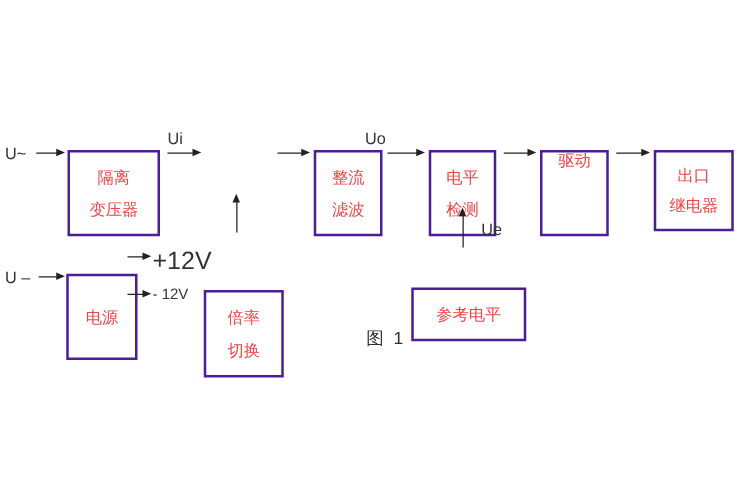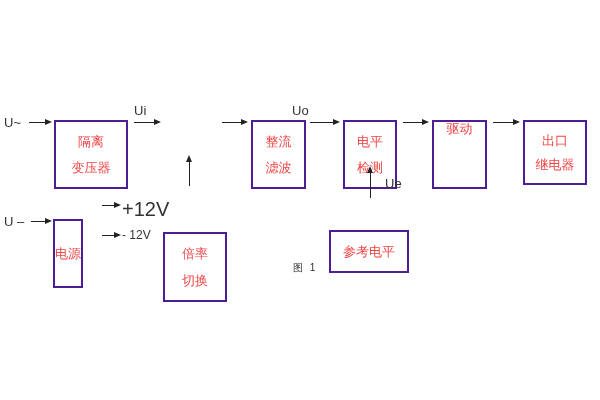--- a/index.html
+++ b/index.html
@@ -10,21 +10,21 @@
   .box{
     position:absolute;border:2px solid #4c1d95;background:#fff;
     display:flex;flex-direction:column;justify-content:space-evenly;align-items:center;
     font-size:13px;color:#ef4444;box-sizing:border-box;margin-top:32px;
   }
   .box span{display:block;line-height:1;white-space:nowrap;}
   .sig{
     position:absolute;font-size:13px;color:#333;line-height:1;white-space:nowrap;
   }
   .cap{
-    position:absolute;font-size:10px;color:#2f2f2f;line-height:1;white-space:nowrap;letter-spacing:2px;
+    position:absolute;font-size:14px;color:#2f2f2f;line-height:1;white-space:nowrap;letter-spacing:2px;
   }
   
   .ar{position:absolute;height:1.4px;background:#222;}
   .ar:after{
     content:"";position:absolute;right:-6px;top:-3.1px;width:0;height:0;
     border-left:7px solid #222;border-top:3.8px solid transparent;border-bottom:3.8px solid transparent;
   }
   
   .au{position:absolute;width:1.4px;background:#222;}
   .au:after{
@@ -55,30 +55,30 @@
 
   <div class="box" style="left:432px;top:88px;width:55px;height:69px;justify-content:flex-start">
     <span>驱动</span>
   </div>
 
   <div class="box" style="left:523px;top:88px;width:64px;height:65px">
     <span>出口</span>
     <span>继电器</span>
   </div>
 
-  <div class="box" style="left:53px;top:187px;width:30px;height:69px;justify-content:center">
+  <div class="box" style="left:53px;top:187px;width:57px;height:69px;justify-content:center">
     <span>电源</span>
   </div>
 
   <div class="box" style="left:163px;top:200px;width:64px;height:70px">
     <span>倍率</span>
     <span>切换</span>
   </div>
 
-  <div class="box" style="left:329px;top:198px;width:80px;height:43px;justify-content:center">
+  <div class="box" style="left:329px;top:198px;width:92px;height:43px;justify-content:center">
     <span>参考电平</span>
   </div>
 
   <span class="sig" style="left:4px;top:116px">U~</span>
   <span class="sig" style="left:134px;top:104px">Ui</span>
   <span class="sig" style="left:292px;top:104px">Uo</span>
   <span class="sig" style="left:4px;top:215px">U –</span>
   <span class="sig" style="left:122px;top:199px;font-size:20px">+12V</span>
   <span class="sig" style="left:122px;top:229px;font-size:12px">- 12V</span>
   <span class="sig" style="left:385px;top:177px">Ue</span>

